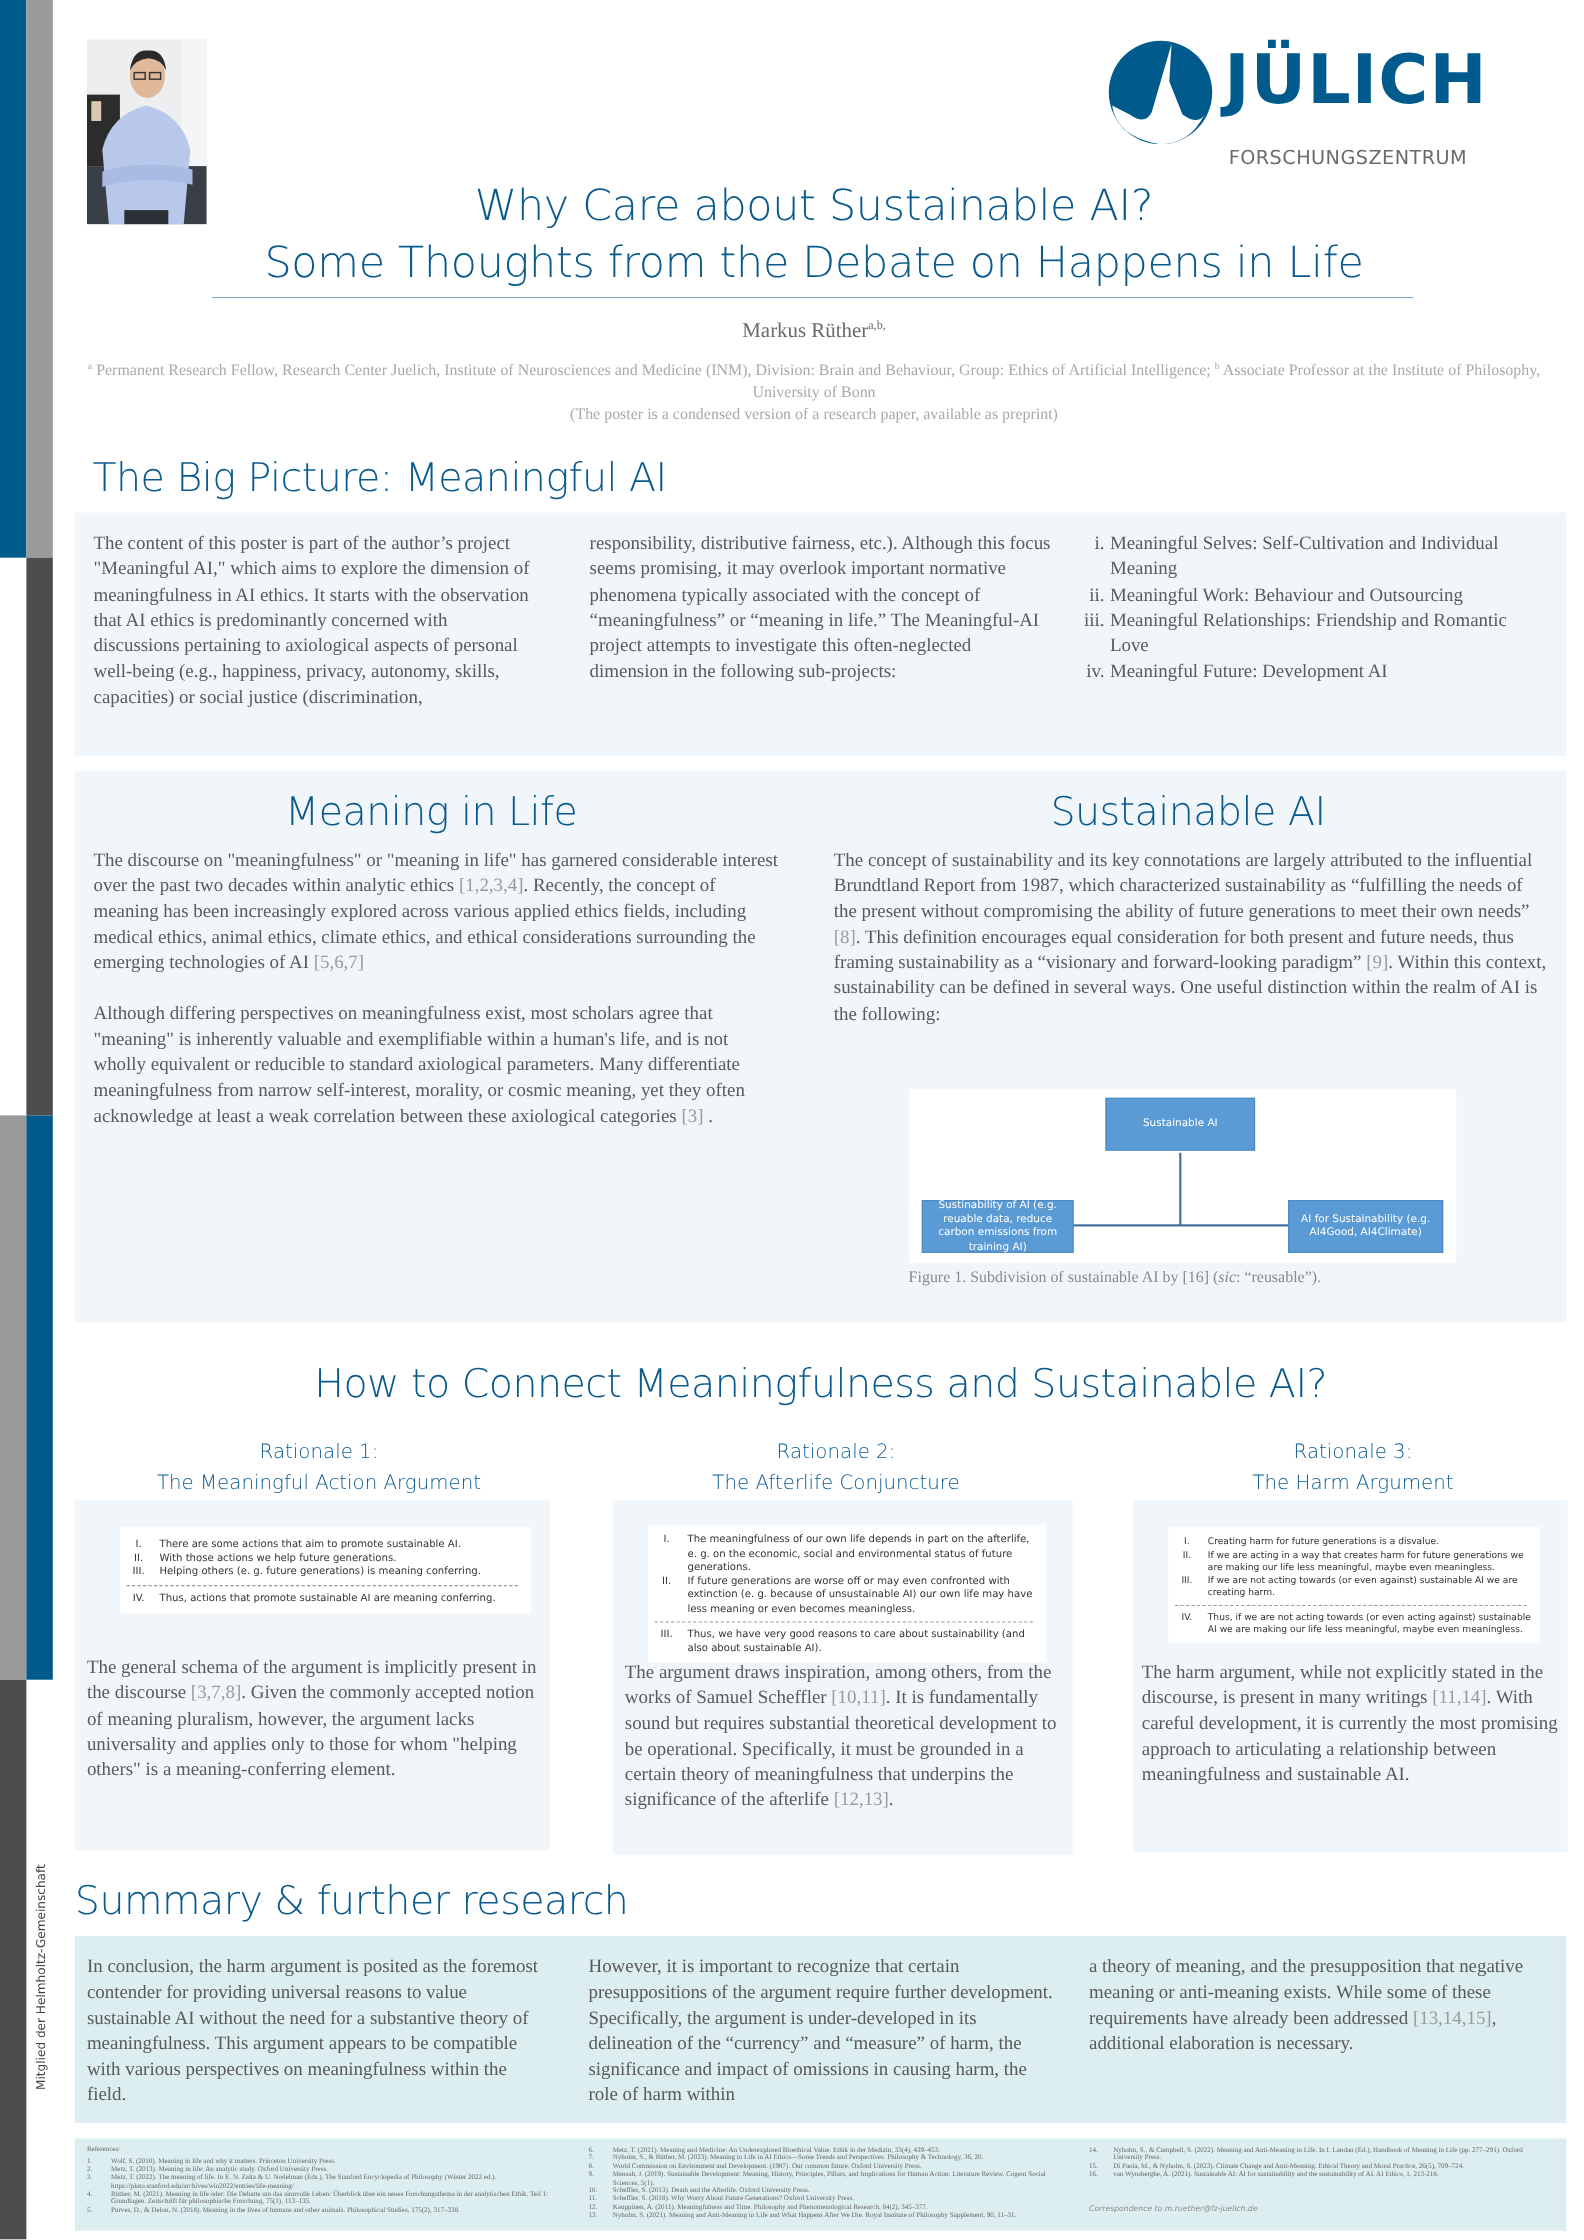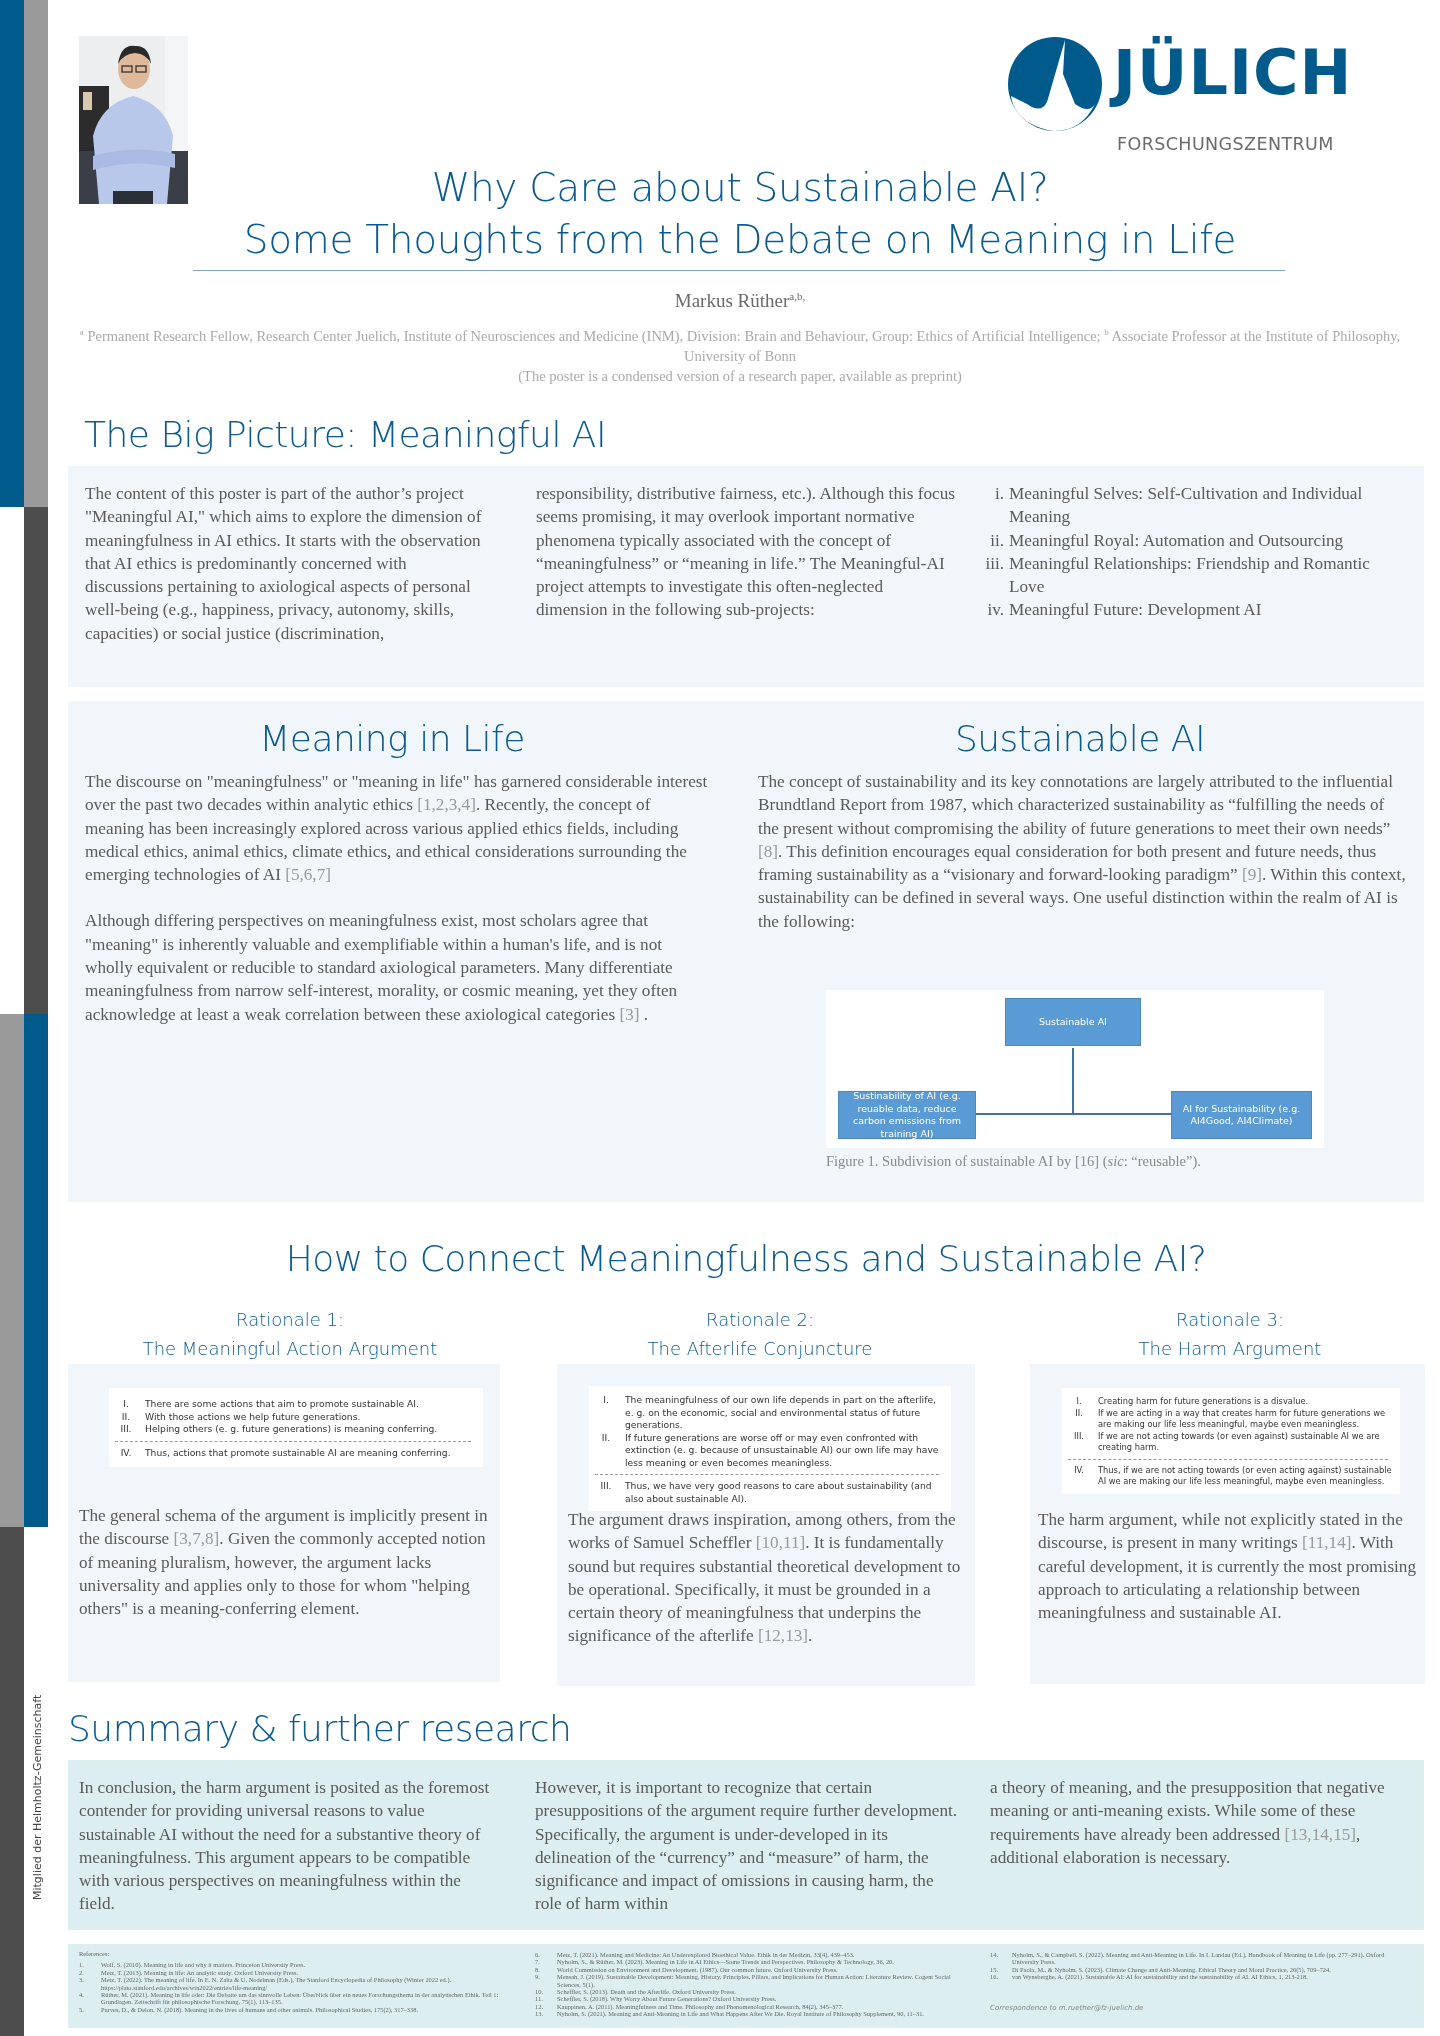--- a/index.html
+++ b/index.html
@@ -79,39 +79,39 @@
     <circle cx="50" cy="50" r="47" fill="#005b8c"></circle>
     <path d="M60 6 L42 68 Q36 80 22 70 L6 62 Q10 90 48 97 Q76 98 90 70 Q84 80 70 70 L58 40 Z" fill="#ffffff"></path>
     <path d="M56 10 L44 60 Q40 70 30 64 L10 55 L10 50 Z" fill="#005b8c"></path>
   </svg>
   <div style="position:absolute;left:108px;top:6px;font-family:'DejaVu Sans',sans-serif;font-weight:bold;font-size:62px;line-height:74px;color:#005b8c;letter-spacing:1px;">JÜLICH</div>
   <div style="position:absolute;left:112px;top:104px;font-family:'DejaVu Sans',sans-serif;font-size:17.5px;color:#6b6b6b;letter-spacing:0.4px;">FORSCHUNGSZENTRUM</div>
 </div>
 
 <div class="abs title" style="top:164px;">
   <div class="title-line">Why Care about Sustainable AI?</div>
-  <div class="title-line" style="margin-top:4px;">Some Thoughts from the Debate on Meaning in Life</div>
+  <div class="title-line" style="margin-top:4px;">Some Thoughts from the Debate on Happens in Life</div>
 </div>
 <div class="title-rule"></div>
 
 <div class="abs author">
   <span>Markus Rüther</span><sup>a,b,</sup>
 </div>
 <div class="abs affil">
   <sup>a</sup><span> Permanent Research Fellow, Research Center Juelich, Institute of Neurosciences and Medicine (INM), Division: Brain and Behaviour, Group: Ethics of Artificial Intelligence;  </span><sup>b</sup><span> Associate Professor at the  Institute of Philosophy, University of Bonn</span><br>
   <span>(The poster is a condensed version of a research paper, available as preprint)</span>
 </div>
 
 <div class="abs h2" style="left:84px;top:414px;">The Big Picture: Meaningful AI</div>
 <div class="panel" style="left:68px;top:466px;width:1356px;height:221px;"></div>
 <div class="abs body-text" style="left:85px;top:482px;width:400px;">The content of this poster is part of the author’s project "Meaningful AI," which aims to explore the dimension of meaningfulness in AI ethics. It starts with the observation that AI ethics is predominantly concerned with discussions pertaining to axiological aspects of personal well-being (e.g., happiness, privacy, autonomy, skills, capacities) or social justice (discrimination,</div>
 <div class="abs body-text" style="left:536px;top:482px;width:420px;">responsibility, distributive fairness, etc.). Although this focus seems promising, it may overlook important normative phenomena typically associated with the concept of “meaningfulness” or “meaning in life.” The Meaningful-AI project attempts to investigate this often-neglected dimension in the following sub-projects:</div>
 <ol class="abs roman body-text" style="left:982px;top:482px;width:400px;">
   <li><span class="num">i.</span><span>Meaningful Selves: Self-Cultivation and Individual Meaning</span></li>
-  <li><span class="num">ii.</span><span>Meaningful Royal: Automation and Outsourcing</span></li>
+  <li><span class="num">ii.</span><span>Meaningful Work: Behaviour and Outsourcing</span></li>
   <li><span class="num">iii.</span><span>Meaningful Relationships: Friendship and Romantic Love</span></li>
   <li><span class="num">iv.</span><span>Meaningful Future: Development AI</span></li>
 </ol>
 
 <div class="panel" style="left:68px;top:701px;width:1356px;height:501px;"></div>
 <div class="abs h2" style="left:68px;width:648px;text-align:center;top:718px;">Meaning in Life</div>
 <div class="abs body-text" style="left:85px;top:770px;width:625px;">
   <p style="margin:0 0 23px 0;"><span>The discourse on "meaningfulness" or "meaning in life" has garnered considerable interest over the past two decades within analytic ethics </span><span class="cite">[1,2,3,4]</span><span>. Recently, the concept of meaning has been increasingly explored across various applied ethics fields, including medical ethics, animal ethics, climate ethics, and ethical considerations surrounding the emerging technologies of AI </span><span class="cite">[5,6,7]</span></p>
   <p style="margin:0;"><span>Although differing perspectives on meaningfulness exist, most scholars agree that "meaning" is inherently valuable and exemplifiable within a human's life, and is not wholly equivalent or reducible to standard axiological parameters. Many differentiate meaningfulness from narrow self-interest, morality, or cosmic meaning, yet they often acknowledge at least a weak correlation between these axiological categories </span><span class="cite">[3]</span><span> .</span></p>
 </div>

